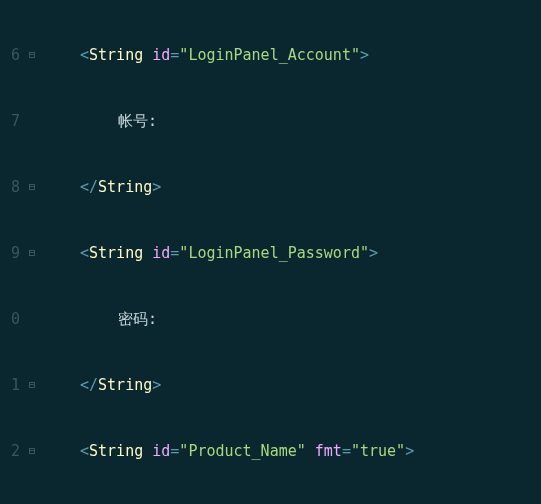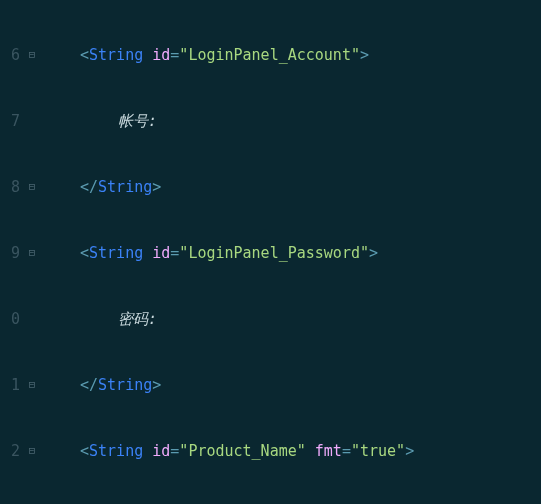--- a/index.html
+++ b/index.html
@@ -23,27 +23,27 @@
   position: relative;
 }
 .line {
   height: 22px;
   display: flex;
 }
 .ln { width: 24px; text-align: right; padding-right: 4px; color: #3a5560; }
 .fold { width: 16px; text-align: center; color: #4a6570; font-size: 11px; }
 .txt { flex: 1; padding-left: 2px; }
 .tag-bracket { color: #5b9bb0; }
-.tag-name { color: #3b82f6; }
+.tag-name { color: #fef9c3; }
 .attr-name { color: #f0abfc; }
 .attr-val { color: #a8d880; }
 .eq { color: #5b9bb0; }
 .text-content { color: #c8d8dc; }
 .indent1 { padding-left: 40px; }
-.indent2 { padding-left: 78px; font-style: italic; }
+.indent2 { padding-left: 78px; }
 </style>
 </head>
 <body>
 
 <div class="editor">
   <div class="code">
     <div class="line"><span class="ln">6</span><span class="fold">⊟</span><span class="txt indent1"><span class="tag-bracket">&lt;</span><span class="tag-name">String</span> <span class="attr-name">id</span><span class="eq">=</span><span class="attr-val">"<span>LoginPanel_Account</span>"</span><span class="tag-bracket">&gt;</span></span></div>
     <div class="line"><span class="ln">7</span><span class="fold"></span><span class="txt indent2 text-content">帐号:</span></div>
     <div class="line"><span class="ln">8</span><span class="fold">⊟</span><span class="txt indent1"><span class="tag-bracket">&lt;/</span><span class="tag-name">String</span><span class="tag-bracket">&gt;</span></span></div>
     <div class="line"><span class="ln">9</span><span class="fold">⊟</span><span class="txt indent1"><span class="tag-bracket">&lt;</span><span class="tag-name">String</span> <span class="attr-name">id</span><span class="eq">=</span><span class="attr-val">"<span>LoginPanel_Password</span>"</span><span class="tag-bracket">&gt;</span></span></div>

